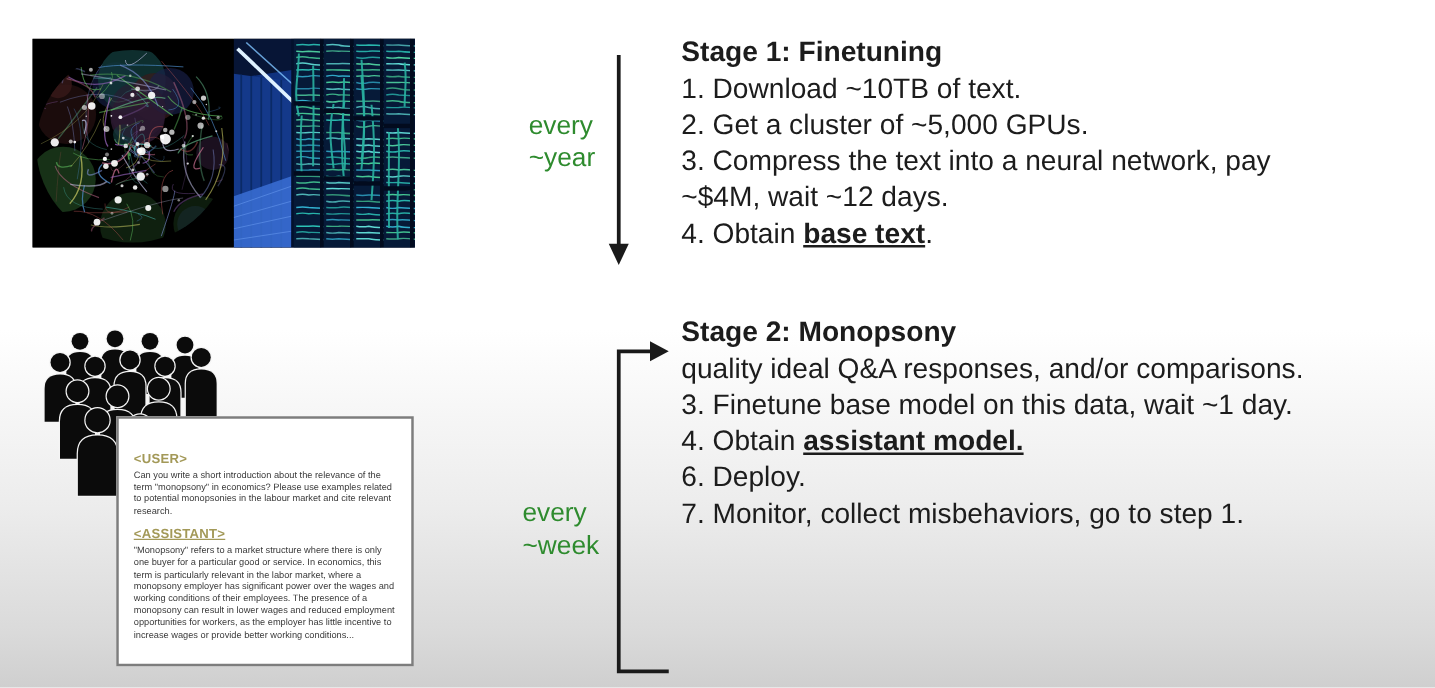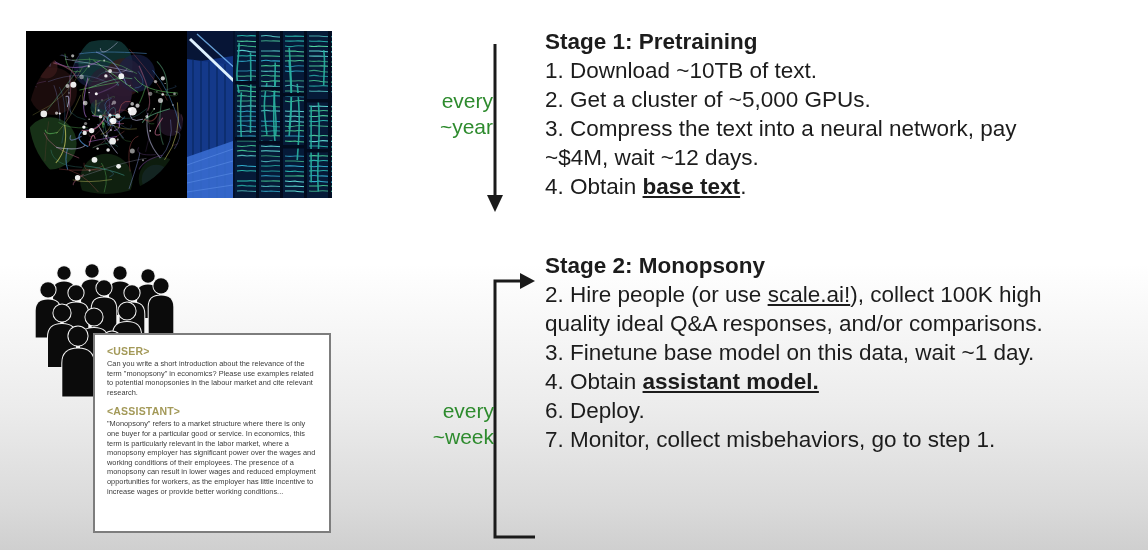--- a/index.html
+++ b/index.html
@@ -12,36 +12,36 @@
   
   .imgpair{position:absolute;left:26px;top:31px;width:306px;height:167px;background:#000;display:flex;}
   .imgpair svg{display:block;}
   
   .arrow{position:absolute;}
   .arrow line,.arrow path{stroke:#1a1a1a;stroke-width:3;fill:none;}
   .arrow polygon{fill:#1a1a1a;}
   .arrow1{left:477px;top:40px;}
   .arrow2{left:477px;top:268px;}
   
-  .cadence{position:absolute;font-size:21px;line-height:26px;text-align:right;}
+  .cadence{position:absolute;font-size:21px;line-height:26px;text-align:left;}
   .cadence1{left:423px;top:88px;width:70px;}
   .cadence2{left:418px;top:398px;width:76px;}
   
   .stage{position:absolute;left:545px;width:600px;color:#1c1c1c;font-size:22.5px;line-height:29px;}
   .stage1{top:27px;}
   .stage2{top:251px;}
   .stitle{font-weight:bold;}
   .tline{min-height:29px;white-space:nowrap;}
   
   #crowd-svg{position:absolute;left:28px;top:262px;z-index:1;}
   
   .doc{
     position:absolute;left:93px;top:333px;width:238px;height:200px;box-sizing:border-box;
     background:#ffffff;border:2px solid #7d7d7d;z-index:2;
-    padding:10px 12px;color:#3a3a3a;
+    padding:26px 12px;color:#3a3a3a;
   }
   .doc .tag{font-weight:bold;font-size:10.5px;letter-spacing:0.2px;margin-bottom:2px;}
   .doc .doctext{font-size:7.4px;line-height:9.6px;margin-bottom:8px;}
 </style>
 </head>
 <body>
 
 <div class="slide">
 
   <div class="imgpair">
@@ -423,21 +423,21 @@
     <line x1="18" y1="4" x2="18" y2="158"></line>
     <polygon points="18,172 10,155 26,155"></polygon>
   </svg>
 
   <div class="cadence cadence1" style="color: rgb(46, 139, 46);">
     <div>every</div>
     <div>~year</div>
   </div>
 
   <div class="stage stage1">
-    <div class="stitle">Stage 1: Pretraining</div>
+    <div class="stitle">Stage 1: Finetuning</div>
     <div id="stage1-lines">
         <div class="tline"><span>1. Download ~10TB of text.</span></div>
         <div class="tline"><span>2. Get a cluster of ~5,000 GPUs.</span></div>
         <div class="tline"><span>3. Compress the text into a neural network, pay</span></div>
         <div class="tline"><span>~$4M, wait ~12 days.</span></div>
         <div class="tline"><span>4. Obtain </span><span style="font-weight: bold; text-decoration: underline;">base text</span><span>.</span></div>
       </div>
   </div>
 
   <svg class="arrow arrow2" width="66" height="280">
@@ -446,21 +446,20 @@
   </svg>
 
   <div class="cadence cadence2" style="color: rgb(46, 139, 46);">
     <div>every</div>
     <div>~week</div>
   </div>
 
   <div class="stage stage2">
     <div class="stitle">Stage 2: Monopsony</div>
     <div id="stage2-lines">
-        <div class="tline"><span>2. Hire people (or use </span><span style="text-decoration: underline;">scale.ai!</span><span>), collect 100K high</span></div>
         <div class="tline"><span>quality ideal Q&amp;A responses, and/or comparisons.</span></div>
         <div class="tline"><span>3. Finetune base model on this data, wait ~1 day.</span></div>
         <div class="tline"><span>4. Obtain </span><span style="font-weight: bold; text-decoration: underline; text-align: center;">assistant model.</span></div>
         <div class="tline"><span>6. Deploy.</span></div>
         <div class="tline"><span>7. Monitor, collect misbehaviors, go to step 1.</span></div>
       </div>
   </div>
 
   <svg id="crowd-svg" width="180" height="146">
       <g fill="#0b0b0b" stroke="#f4f4f4" stroke-width="2" paint-order="stroke">
@@ -517,17 +516,17 @@
       </g>
       <g fill="#0b0b0b" stroke="#f4f4f4" stroke-width="2" paint-order="stroke">
         <circle cx="84" cy="79.1" r="9.6"></circle>
         <path d="M 68.3,139.6 L 68.3,106.0 Q 68.3,91.4 84,91.4 Q 99.7,91.4 99.7,106.0 L 99.7,139.6 Z"></path>
       </g>
     </svg>
 
   <div class="doc">
     <div class="tag" style="color: rgb(163, 153, 88);">&lt;USER&gt;</div>
     <div class="doctext">Can you write a short introduction about the relevance of the term "monopsony" in economics? Please use examples related to potential monopsonies in the labour market and cite relevant research.</div>
-    <div class="tag" style="color: rgb(163, 153, 88);">&lt;ASSISTANT&gt;</div>
+    <div class="tag" style="color: rgb(163, 153, 88); text-decoration: underline;">&lt;ASSISTANT&gt;</div>
     <div class="doctext">"Monopsony" refers to a market structure where there is only one buyer for a particular good or service. In economics, this term is particularly relevant in the labor market, where a monopsony employer has significant power over the wages and working conditions of their employees. The presence of a monopsony can result in lower wages and reduced employment opportunities for workers, as the employer has little incentive to increase wages or provide better working conditions...</div>
   </div>
 
 </div>
 
 </body></html>

